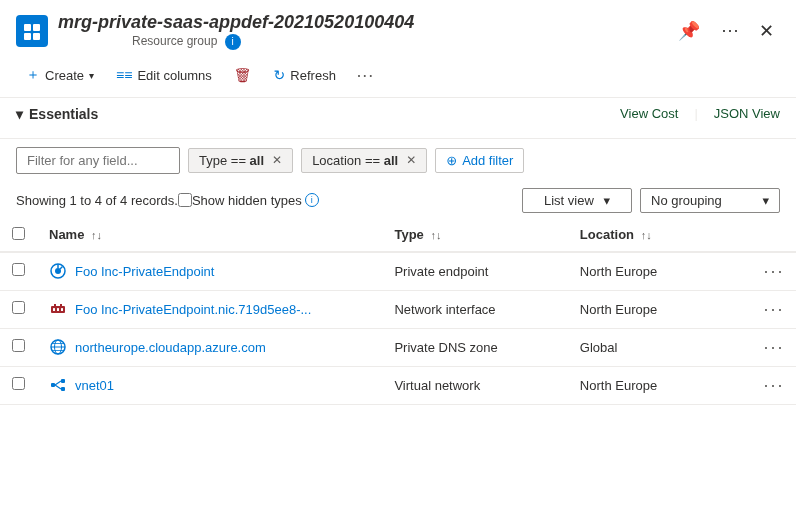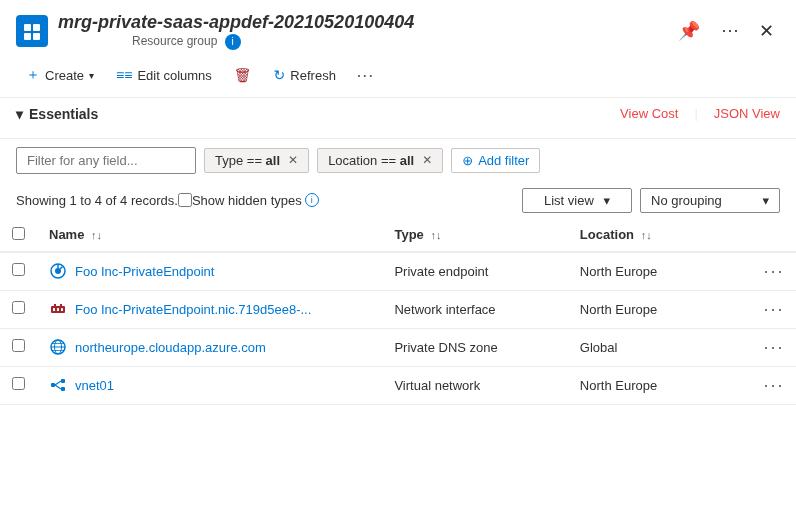--- a/index.html
+++ b/index.html
@@ -16,24 +16,24 @@
 
     .toolbar { display: flex; align-items: center; padding: 6px 16px; gap: 2px; border-bottom: 1px solid #edebe9; }
     .toolbar-btn { display: flex; align-items: center; gap: 5px; padding: 5px 10px; background: none; border: none; cursor: pointer; color: #323130; font-size: 13px; border-radius: 2px; }
     .toolbar-btn .icon { font-size: 14px; color: #0078d4; }
     .more-btn { padding: 5px 8px; background: none; border: none; cursor: pointer; font-size: 18px; color: #605e5c; }
 
     .essentials-section { padding: 8px 16px; border-bottom: 1px solid #edebe9; }
     .essentials-header { display: flex; align-items: center; justify-content: space-between; margin-bottom: 8px; }
     .essentials-title { display: flex; align-items: center; gap: 6px; font-weight: 600; font-size: 14px; cursor: pointer; }
     .essentials-links { display: flex; gap: 16px; }
-    .essentials-links a { color: #ef4444; text-decoration: none; font-size: 13px; cursor: pointer; }
+    .essentials-links a { color: #14532d; text-decoration: none; font-size: 13px; cursor: pointer; }
 
     .filter-bar { padding: 8px 16px; display: flex; align-items: center; gap: 8px; flex-wrap: wrap; }
-    .filter-input { border: 1px solid #8a8886; border-radius: 2px; padding: 5px 10px; font-size: 13px; width: 180px; color: #605e5c; }
+    .filter-input { border: 1px solid #8a8886; border-radius: 2px; padding: 5px 10px; font-size: 13px; width: 164px; color: #605e5c; }
     .filter-tag { display: flex; align-items: center; gap: 6px; padding: 4px 10px; background: #f3f2f1; border: 1px solid #c8c6c4; border-radius: 2px; font-size: 13px; cursor: pointer; }
     .filter-tag .close { cursor: pointer; color: #605e5c; font-size: 12px; margin-left: 2px; }
     .filter-tag strong { font-weight: 600; }
     .add-filter-btn { display: flex; align-items: center; gap: 5px; padding: 4px 10px; background: none; border: 1px solid #c8c6c4; border-radius: 2px; font-size: 13px; cursor: pointer; color: #0078d4; }
 
     .list-controls { padding: 6px 16px; display: flex; align-items: center; justify-content: space-between; }
     .records-info { font-size: 13px; color: #323130; display: flex; align-items: center; }
     .checkbox-small { width: 14px; height: 14px; border: 1px solid #8a8886; cursor: pointer; }
     .hidden-types-label { font-size: 13px; }
     .info-circle { display: inline-flex; align-items: center; justify-content: center; width: 14px; height: 14px; border-radius: 50%; border: 1px solid #0078d4; color: #0078d4; font-size: 9px; cursor: pointer; margin-left: 3px; }

